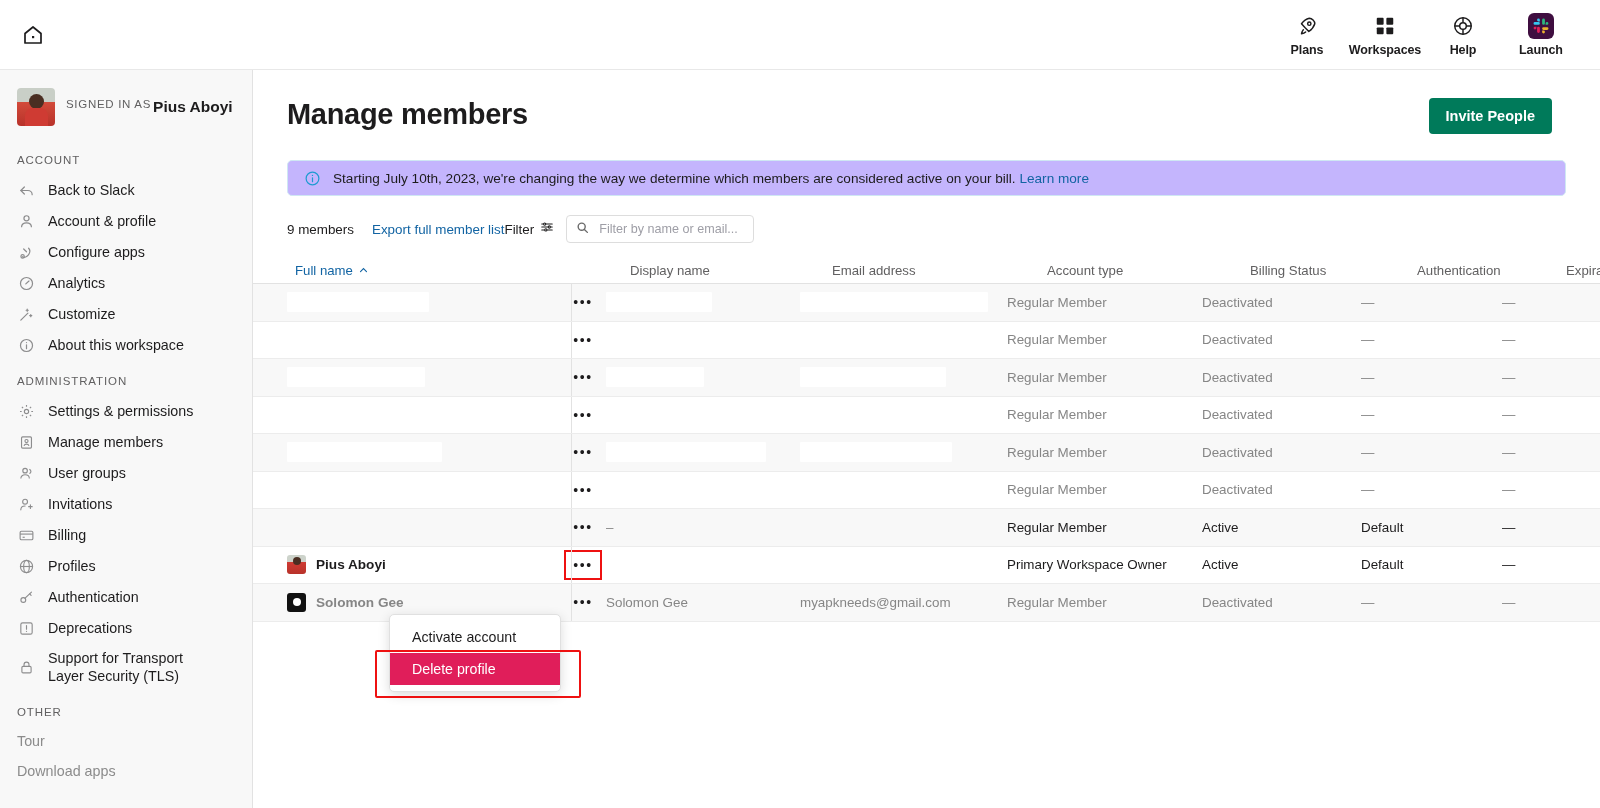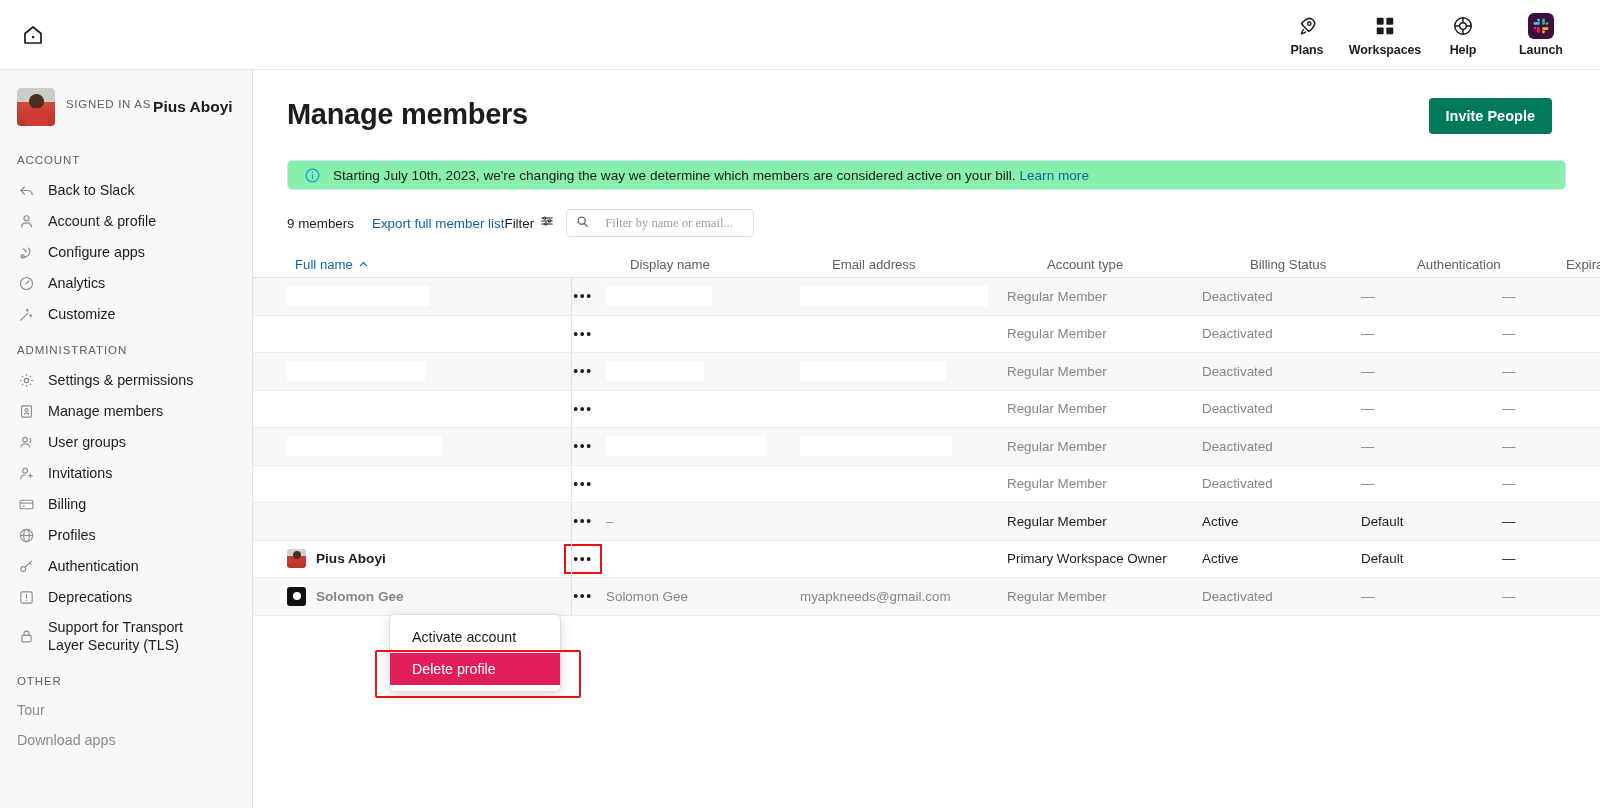--- a/index.html
+++ b/index.html
@@ -84,23 +84,23 @@
     padding: 28px 48px 0 34px;
   }
   .page-title { font-size: 29px; font-weight: 700; color: #1d1c1d; letter-spacing: -0.3px; margin: 0; }
   .invite-btn {
     background: #007a5a; color: #fff; border: none; border-radius: 4px;
     font-size: 14.5px; font-weight: 700; padding: 10px 17px; cursor: pointer;
     font-family: "Liberation Sans", sans-serif;
   }
 
   .banner {
-    margin: 26px 34px 0 34px; background: #86efac; border: 1px solid #cfe7f3;
+    margin: 26px 34px 0 34px; background: #c4b5fd; border: 1px solid #cfe7f3;
     border-radius: 5px; display: flex; align-items: center; gap: 12px;
-    padding: 13px 16px; height: 30px;
+    padding: 13px 16px; height: 36px;
   }
   .banner-ico { flex: none; color: #1d9bd1; display: flex; align-items: center; }
   .banner-text { font-size: 13.6px; color: #1d1c1d; }
   .banner-text a { color: #1264a3; text-decoration: none; }
 
   .toolbar {
     margin: 16px 34px 0 34px; display: flex; align-items: center;
     justify-content: flex-start; height: 34px;
   }
   .toolbar-left { display: flex; align-items: baseline; gap: 18px; }
@@ -109,21 +109,21 @@
   .toolbar-right { display: flex; align-items: center; gap: 12px; }
   .filter-btn { display: flex; align-items: center; gap: 6px; cursor: pointer; }
   .filter-label { font-size: 13.4px; color: #1d1c1d; }
   .search-box {
     display: flex; align-items: center; gap: 8px;
     border: 1px solid #ddd; border-radius: 4px; height: 28px;
     width: 188px; padding: 0 9px; background: #fff;
   }
   .search-box input {
     border: none; outline: none; font-size: 12.6px; color: #1d1c1d;
-    width: 150px; font-family: Liberation Serif, serif; background: transparent; margin-left: 6px;
+    width: 150px; font-family: Liberation Sans, sans-serif; background: transparent;
   }
   .search-box input::placeholder { color: #9e9ea6; }
 
   
   .table { margin: 12px 0 0 0; width: 1347px; }
   .thead {
     display: flex; align-items: center; height: 26px;
     border-bottom: 1px solid #e2e2e2; padding: 0 0 0 34px;
   }
   .th { font-size: 13.2px; color: #616061; margin-left: 8px; }
@@ -297,20 +297,30 @@
       <span class="nav-ico">
         <svg width="17" height="17" viewBox="0 0 24 24" fill="none" stroke="currentColor" stroke-width="1.7" stroke-linecap="round">
             <path d="M4 20 14 10"></path>
             <path d="M13 4.5v3M11.5 6h3"></path>
             <path d="M18 12v3M16.5 13.5h3"></path>
           </svg>
       </span>
       <span class="nav-label">Customize</span>
     </div>
 
+    <div class="nav-item">
+      <span class="nav-ico">
+        <svg width="17" height="17" viewBox="0 0 24 24" fill="none" stroke="currentColor" stroke-width="1.7" stroke-linecap="round">
+            <circle cx="12" cy="12" r="8.5"></circle>
+            <path d="M12 11v5.5"></path>
+            <circle cx="12" cy="7.8" r="0.9" fill="currentColor" stroke="none"></circle>
+          </svg>
+      </span>
+      <span class="nav-label">About this workspace</span>
+    </div>
 
     <div class="nav-section-title">ADMINISTRATION</div>
 
     <div class="nav-item">
       <span class="nav-ico">
         <svg width="17" height="17" viewBox="0 0 24 24" fill="none" stroke="currentColor" stroke-width="1.6">
             <circle cx="12" cy="12" r="3"></circle>
             <path d="M12 2.8v2.4M12 18.8v2.4M21.2 12h-2.4M5.2 12H2.8M18.5 5.5l-1.7 1.7M7.2 16.8l-1.7 1.7M18.5 18.5l-1.7-1.7M7.2 7.2 5.5 5.5"></path>
           </svg>
       </span>

